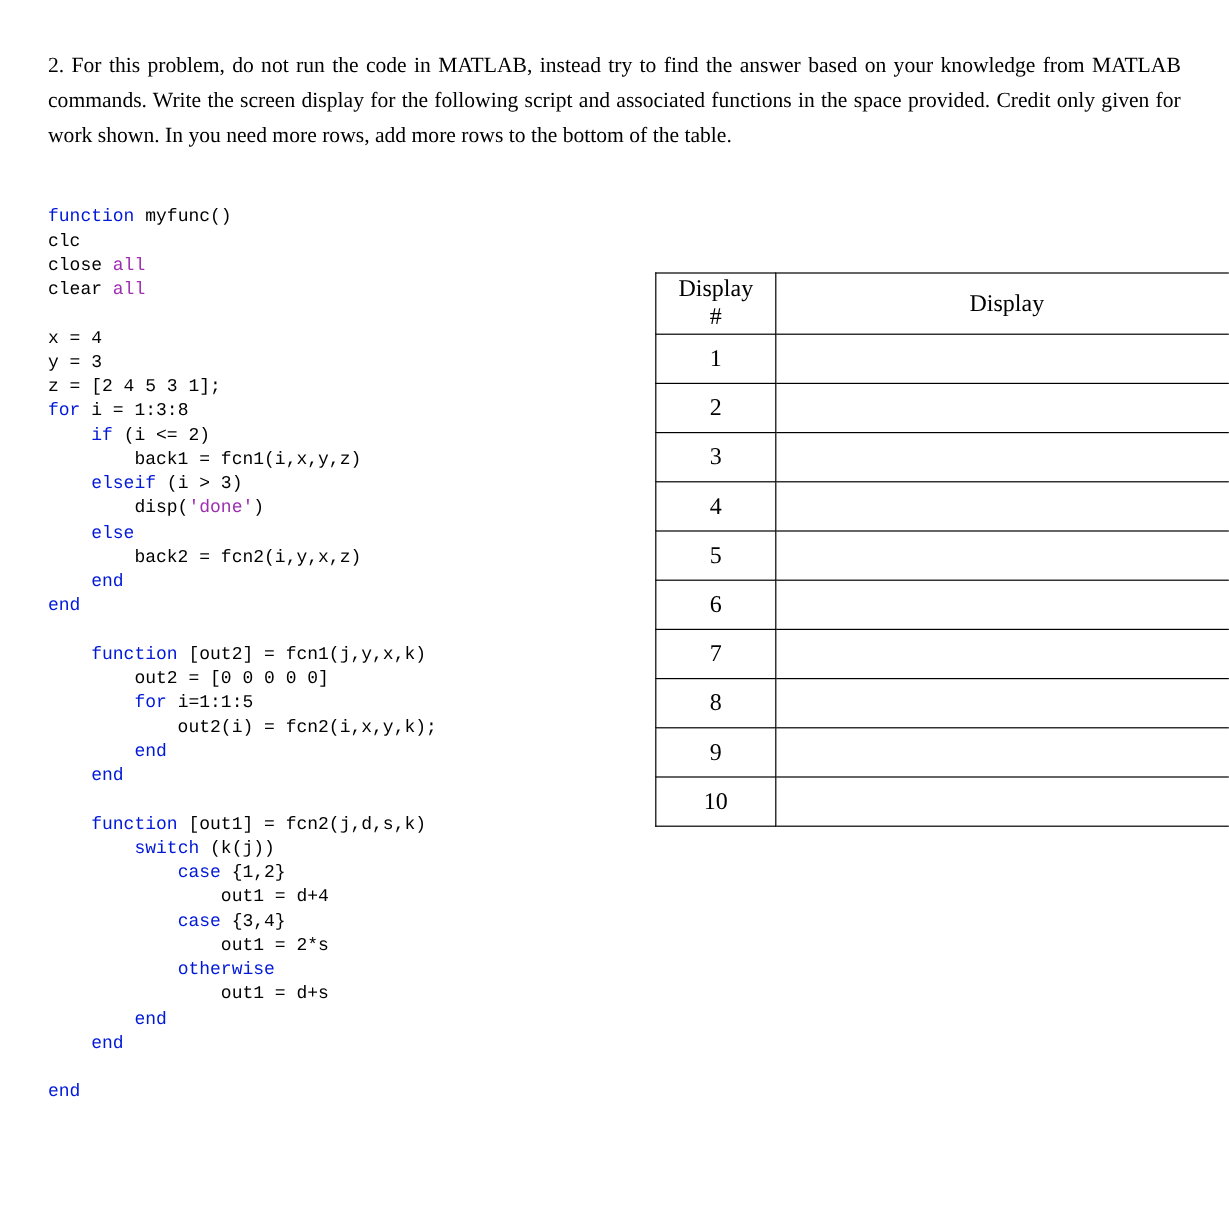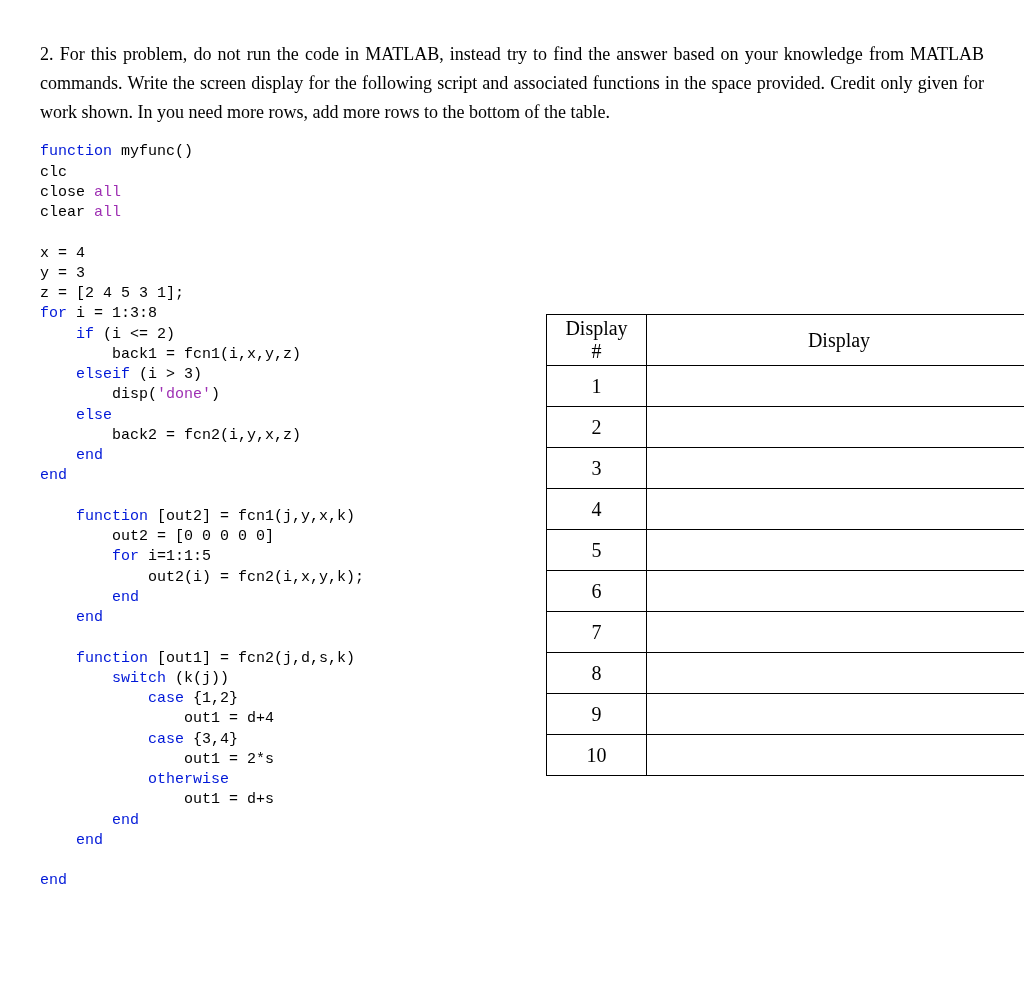--- a/index.html
+++ b/index.html
@@ -8,25 +8,25 @@
     margin: 0;
     padding: 40px 40px 40px 40px;
     background: #fff;
     color: #000;
     width: 1024px;
     box-sizing: border-box;
   }
   .question {
     line-height: 1.6;
     text-align: justify;
-    margin-bottom: 16px;
+    margin-bottom: 45px;
   }
   .content-row {
     display: flex;
-    align-items: center;
+    align-items: flex-start;
     gap: 18px;
   }
   .code-col {
     flex: 0 0 auto;
     width: 440px;
   }
   pre.code {
     font-family: "Courier New", Courier, monospace;
     font-size: 15px;
     line-height: 1.35;

